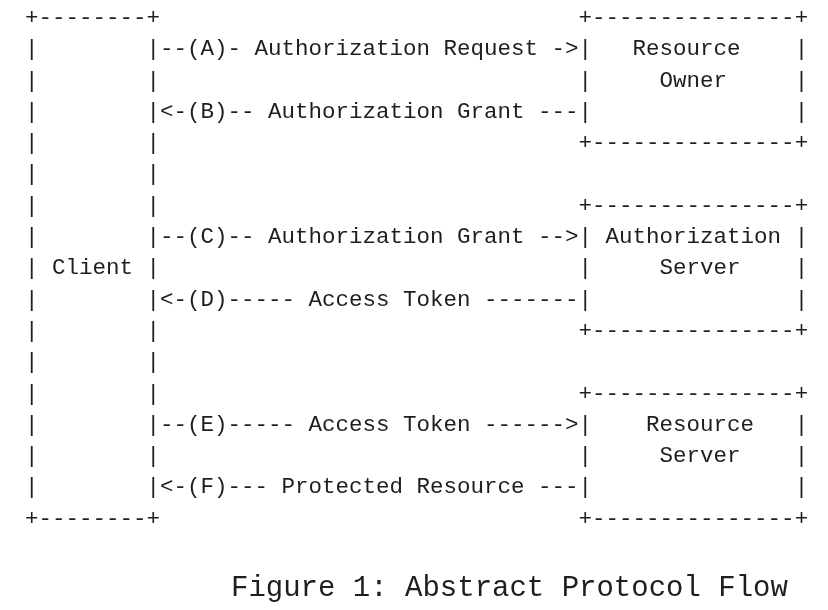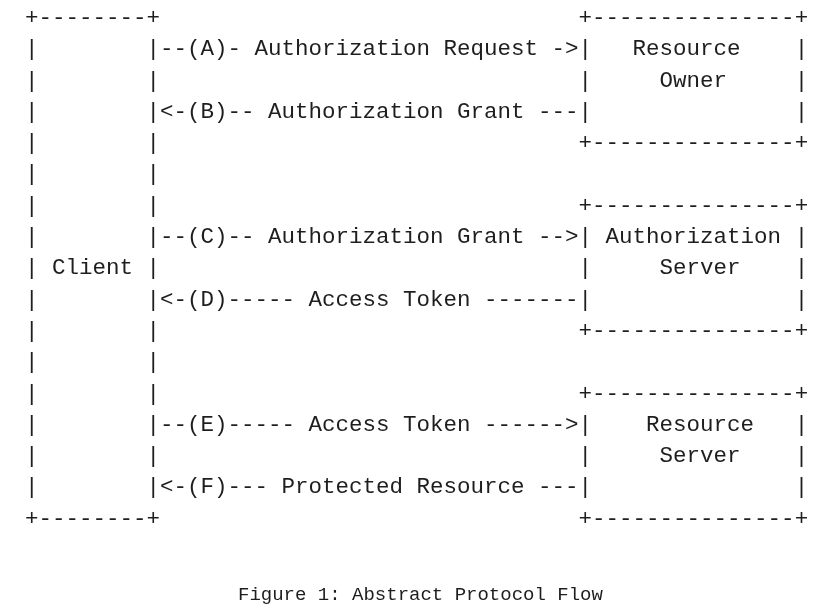--- a/index.html
+++ b/index.html
@@ -26,23 +26,23 @@
     font-family: "Liberation Mono", "DejaVu Sans Mono", monospace;
     font-size: 22.5px;
     line-height: 31.3px;
     white-space: pre;
     letter-spacing: 0;
   }
   .caption {
     position: absolute;
     left: 227px;
     top: 569px;
-    margin: 11px;
+    margin: 4px;
     font-family: "Liberation Mono", "DejaVu Sans Mono", monospace;
-    font-size: 19px;
+    font-size: 29px;
     line-height: 31.3px;
     white-space: pre;
   }
 </style>
 </head>
 <body style="color: rgb(30, 30, 30); background: rgb(255, 255, 255);">
 
 <div class="stage">
   <pre class="ascii">+--------+                               +---------------+
 |        |--(A)- Authorization Request -&gt;|   Resource    |

